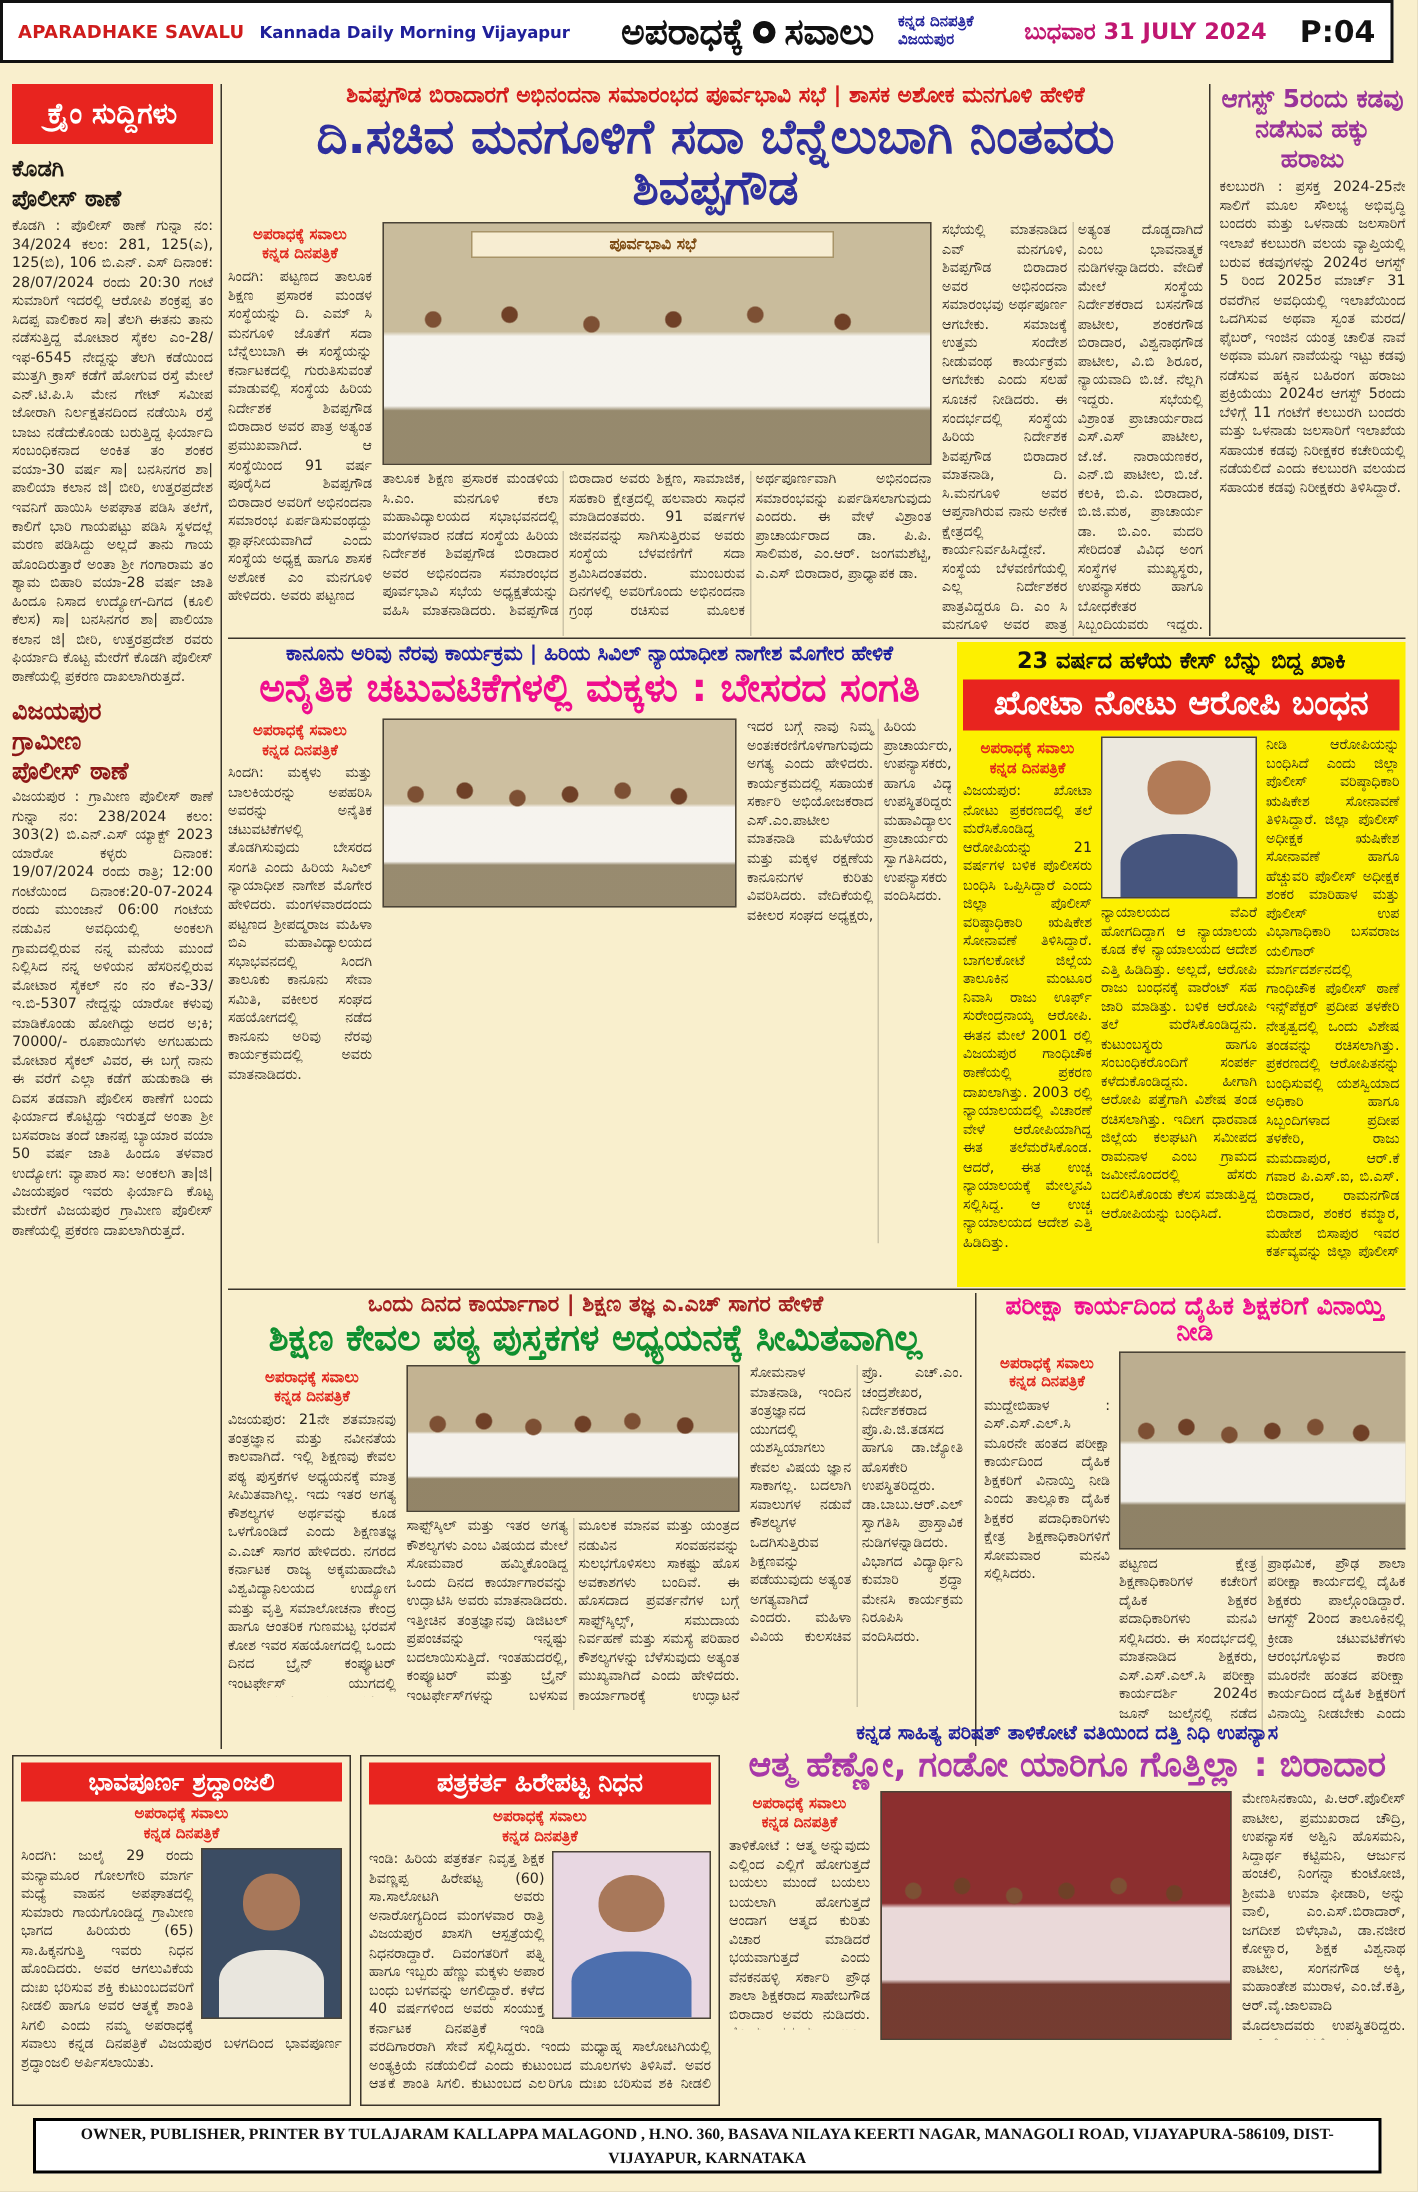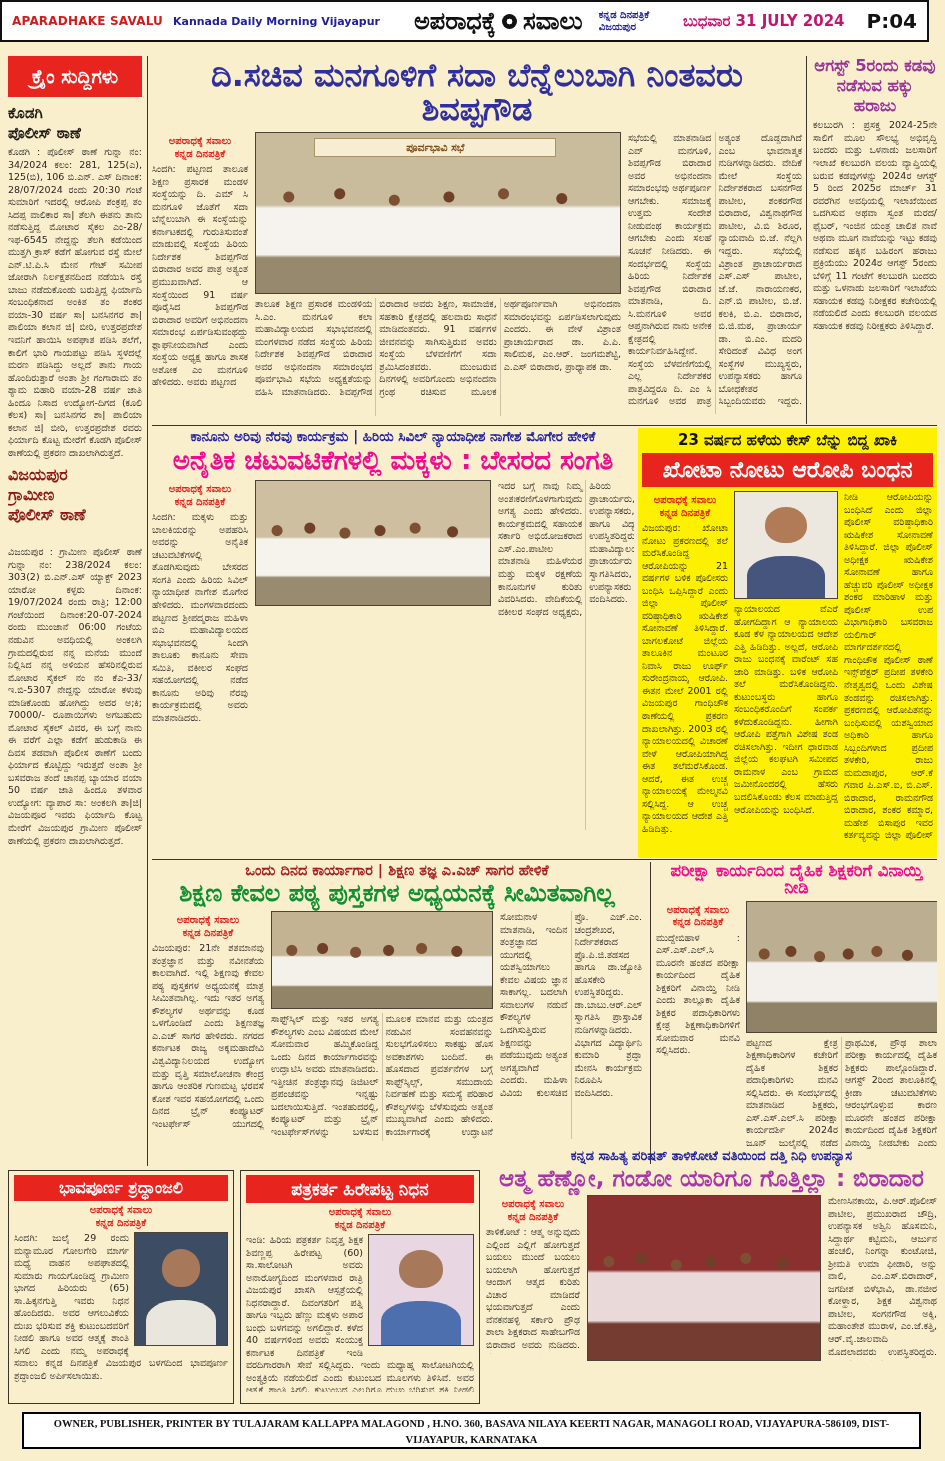--- a/index.html
+++ b/index.html
@@ -30,21 +30,21 @@
     radial-gradient(circle at 68% 38%,#7d5034 5px,transparent 6px),
     radial-gradient(circle at 84% 41%,#6f4027 5px,transparent 6px),
     linear-gradient(180deg,rgba(0,0,0,0) 45%,rgba(255,255,255,.82) 47%,rgba(255,255,255,.82) 76%,rgba(88,76,52,.45) 78%);}
   .photo-banner{position:absolute;top:5px;left:16%;width:66%;background:#f7edd2;border:1px solid #a89468;color:#7c4a12;font-weight:bold;text-align:center;font-size:10.5px;padding:2px 0;z-index:2;}
   .portrait{position:relative;border:1px solid #4a4336;overflow:hidden;}
   .portrait::before{content:"";position:absolute;width:42%;height:34%;left:29%;top:14%;background:var(--skin,#b98a6a);border-radius:50% 50% 46% 46%;}
   .portrait::after{content:"";position:absolute;width:76%;height:40%;left:12%;bottom:0;background:var(--shirt,#5c6e9e);border-radius:45% 45% 0 0;}
   .hline{position:absolute;background:#3a342a;height:1px;}
   .crime-header{background:#e8241f;color:#fff;font-weight:bold;font-size:19px;text-align:center;padding:9px 2px;margin-bottom:7px;}
   .rail-h1{font-weight:bold;color:#1d1812;font-size:15px;line-height:1.3;margin:3px 0;}
-  .rail-h2{font-weight:bold;color:#8c1616;font-size:16px;line-height:1.25;margin:6px 0 21px;}
+  .rail-h2{font-weight:bold;color:#8c1616;font-size:16px;line-height:1.25;margin:6px 0 2px;}
   .redband{background:#e8241f;color:#fff;font-weight:bold;text-align:center;}
   .obox{border:1px solid #3a342a;background:#f9efcd;box-sizing:border-box;padding:0 5px 4px;}
   .footer{left:22px;top:1412px;width:899px;height:37px;background:#fff;border:2px solid #000;text-align:center;font-family:"Liberation Serif",serif;font-weight:bold;font-size:10.5px;line-height:1.55;padding-top:2px;box-sizing:border-box;color:#111;}
 </style>
 </head>
 <body>
 
 <div class="page">
 
   <div class="masthead">
@@ -65,20 +65,21 @@
     <div class="rail-h1 prewrap">ಕೊಡಗಿ
 ಪೊಲೀಸ್ ಠಾಣೆ</div>
     <div class="body-text">ಕೊಡಗಿ : ಪೊಲೀಸ್ ಠಾಣೆ ಗುನ್ನಾ ನಂ: 34/2024 ಕಲಂ: 281, 125(ಎ), 125(ಬಿ), 106 ಬಿ.ಎನ್. ಎಸ್ ದಿನಾಂಕ: 28/07/2024 ರಂದು 20:30 ಗಂಟೆ ಸುಮಾರಿಗೆ ಇದರಲ್ಲಿ ಆರೋಪಿ ಶಂಕ್ರಪ್ಪ ತಂ ಸಿದಪ್ಪ ವಾಲಿಕಾರ ಸಾ| ತೆಲಗಿ ಈತನು ತಾನು ನಡೆಸುತ್ತಿದ್ದ ಮೋಟಾರ ಸೈಕಲ ಎಂ-28/ಇಫ-6545 ನೇದ್ದನ್ನು ತೆಲಗಿ ಕಡೆಯಿಂದ ಮುತ್ತಗಿ ಕ್ರಾಸ್ ಕಡೆಗೆ ಹೋಗುವ ರಸ್ತೆ ಮೇಲೆ ಎನ್.ಟಿ.ಪಿ.ಸಿ ಮೇನ ಗೇಟ್ ಸಮೀಪ ಜೋರಾಗಿ ನಿರ್ಲಕ್ಷತನದಿಂದ ನಡೆಯಿಸಿ ರಸ್ತೆ ಬಾಜು ನಡೆದುಕೊಂಡು ಬರುತ್ತಿದ್ದ ಫಿರ್ಯಾದಿ ಸಂಬಂಧಿಕನಾದ ಅಂಕಿತ ತಂ ಶಂಕರ ವಯಾ-30 ವರ್ಷ ಸಾ| ಬನಸಿನಗರ ಶಾ| ಪಾಲಿಯಾ ಕಲಾನ ಜಿ| ಬೀರಿ, ಉತ್ತರಪ್ರದೇಶ ಇವನಿಗೆ ಹಾಯಿಸಿ ಅಪಘಾತ ಪಡಿಸಿ ತಲೆಗೆ, ಕಾಲಿಗೆ ಭಾರಿ ಗಾಯಪಟ್ಟು ಪಡಿಸಿ ಸ್ಥಳದಲ್ಲೆ ಮರಣ ಪಡಿಸಿದ್ದು ಅಲ್ಲದೆ ತಾನು ಗಾಯ ಹೊಂದಿರುತ್ತಾರೆ ಅಂತಾ ಶ್ರೀ ಗಂಗಾರಾಮ ತಂ ಶ್ಯಾಮ ಬಿಹಾರಿ ವಯಾ-28 ವರ್ಷ ಜಾತಿ ಹಿಂದೂ ನಿಸಾದ ಉದ್ಯೋಗ-ದಿಗದ (ಕೂಲಿ ಕೆಲಸ) ಸಾ| ಬನಸಿನಗರ ಶಾ| ಪಾಲಿಯಾ ಕಲಾನ ಜಿ| ಬೀರಿ, ಉತ್ತರಪ್ರದೇಶ ರವರು ಫಿರ್ಯಾದಿ ಕೊಟ್ಟ ಮೇರೆಗೆ ಕೊಡಗಿ ಪೊಲೀಸ್ ಠಾಣೆಯಲ್ಲಿ ಪ್ರಕರಣ ದಾಖಲಾಗಿರುತ್ತದೆ.</div>
     <div class="rail-h2 prewrap">ವಿಜಯಪುರ
 ಗ್ರಾಮೀಣ
 ಪೊಲೀಸ್ ಠಾಣೆ</div>
     <div class="body-text">ವಿಜಯಪುರ : ಗ್ರಾಮೀಣ ಪೊಲೀಸ್ ಠಾಣೆ ಗುನ್ನಾ ನಂ: 238/2024 ಕಲಂ: 303(2) ಬಿ.ಎನ್.ಎಸ್ ಯ್ಯಾಕ್ಟ್ 2023 ಯಾರೋ ಕಳ್ಳರು ದಿನಾಂಕ: 19/07/2024 ರಂದು ರಾತ್ರಿ; 12:00 ಗಂಟೆಯಿಂದ ದಿನಾಂಕ:20-07-2024 ರಂದು ಮುಂಜಾನೆ 06:00 ಗಂಟೆಯ ನಡುವಿನ ಅವಧಿಯಲ್ಲಿ ಅಂಕಲಗಿ ಗ್ರಾಮದಲ್ಲಿರುವ ನನ್ನ ಮನೆಯ ಮುಂದೆ ನಿಲ್ಲಿಸಿದ ನನ್ನ ಅಳಿಯನ ಹೆಸರಿನಲ್ಲಿರುವ ಮೋಟಾರ ಸೈಕಲ್ ನಂ ನಂ ಕೆಎ-33/ ಇ.ಬಿ-5307 ನೇದ್ದನ್ನು ಯಾರೋ ಕಳುವು ಮಾಡಿಕೊಂಡು ಹೋಗಿದ್ದು ಅದರ ಅ;ಕಿ; 70000/- ರೂಪಾಯಿಗಳು ಅಗಬಹುದು ಮೋಟಾರ ಸೈಕಲ್ ವಿವರ, ಈ ಬಗ್ಗೆ ನಾನು ಈ ವರೆಗೆ ಎಲ್ಲಾ ಕಡೆಗೆ ಹುಡುಕಾಡಿ ಈ ದಿವಸ ತಡವಾಗಿ ಪೊಲೀಸ ಠಾಣೆಗೆ ಬಂದು ಫಿರ್ಯಾದ ಕೊಟ್ಟಿದ್ದು ಇರುತ್ತದೆ ಅಂತಾ ಶ್ರೀ ಬಸವರಾಜ ತಂದೆ ಚಾನಪ್ಪ ಬ್ಯಾಯಾರ ವಯಾ 50 ವರ್ಷ ಜಾತಿ ಹಿಂದೂ ತಳವಾರ ಉದ್ಯೋಗ: ವ್ಯಾಪಾರ ಸಾ: ಅಂಕಲಗಿ ತಾ|ಜಿ| ವಿಜಯಪೂರ ಇವರು ಫಿರ್ಯಾದಿ ಕೊಟ್ಟ ಮೇರೆಗೆ ವಿಜಯಪುರ ಗ್ರಾಮೀಣ ಪೊಲೀಸ್ ಠಾಣೆಯಲ್ಲಿ ಪ್ರಕರಣ ದಾಖಲಾಗಿರುತ್ತದೆ.</div>
   </div>
 
   <div class="section" style="left:152px;top:56px;width:650px;height:368px;">
+    <div class="kicker" style="color:#d31a1a;font-size:14.5px;">ಶಿವಪ್ಪಗೌಡ ಬಿರಾದಾರಗೆ ಅಭಿನಂದನಾ ಸಮಾರಂಭದ ಪೂರ್ವಭಾವಿ ಸಭೆ | ಶಾಸಕ ಅಶೋಕ ಮನಗೂಳಿ ಹೇಳಿಕೆ</div>
     <div class="headline" style="color:#2f2f9d;font-size:32px;margin-top:3px;">ದಿ.ಸಚಿವ ಮನಗೂಳಿಗೆ ಸದಾ ಬೆನ್ನೆಲುಬಾಗಿ ನಿಂತವರು ಶಿವಪ್ಪಗೌಡ</div>
     <div style="display:flex;gap:7px;margin-top:6px;height:284px;">
       <div style="width:96px;flex:none;">
         <div class="byline">
           <div>ಅಪರಾಧಕ್ಕೆ ಸವಾಲು</div>
           <div>ಕನ್ನಡ ದಿನಪತ್ರಿಕೆ</div>
         </div>
         <div class="body-text" style="height:240px;overflow:hidden;">ಸಿಂದಗಿ: ಪಟ್ಟಣದ ತಾಲೂಕ ಶಿಕ್ಷಣ ಪ್ರಸಾರಕ ಮಂಡಳ ಸಂಸ್ಥೆಯನ್ನು ದಿ. ಎಮ್ ಸಿ ಮನಗೂಳಿ ಜೊತೆಗೆ ಸದಾ ಬೆನ್ನೆಲುಬಾಗಿ ಈ ಸಂಸ್ಥೆಯನ್ನು ಕರ್ನಾಟಕದಲ್ಲಿ ಗುರುತಿಸುವಂತೆ ಮಾಡುವಲ್ಲಿ ಸಂಸ್ಥೆಯ ಹಿರಿಯ ನಿರ್ದೇಶಕ ಶಿವಪ್ಪಗೌಡ ಬಿರಾದಾರ ಅವರ ಪಾತ್ರ ಅತ್ಯಂತ ಪ್ರಮುಖವಾಗಿದೆ. ಆ ಸಂಸ್ಥೆಯಿಂದ 91 ವರ್ಷ ಪೂರೈಸಿದ ಶಿವಪ್ಪಗೌಡ ಬಿರಾದಾರ ಅವರಿಗೆ ಅಭಿನಂದನಾ ಸಮಾರಂಭ ಏರ್ಪಡಿಸುವಂಥದ್ದು ಶ್ಲಾಘನೀಯವಾಗಿದೆ ಎಂದು ಸಂಸ್ಥೆಯ ಅಧ್ಯಕ್ಷ ಹಾಗೂ ಶಾಸಕ ಅಶೋಕ ಎಂ ಮನಗೂಳಿ ಹೇಳಿದರು. ಅವರು ಪಟ್ಟಣದ</div>
       </div>
       <div style="width:366px;flex:none;">

